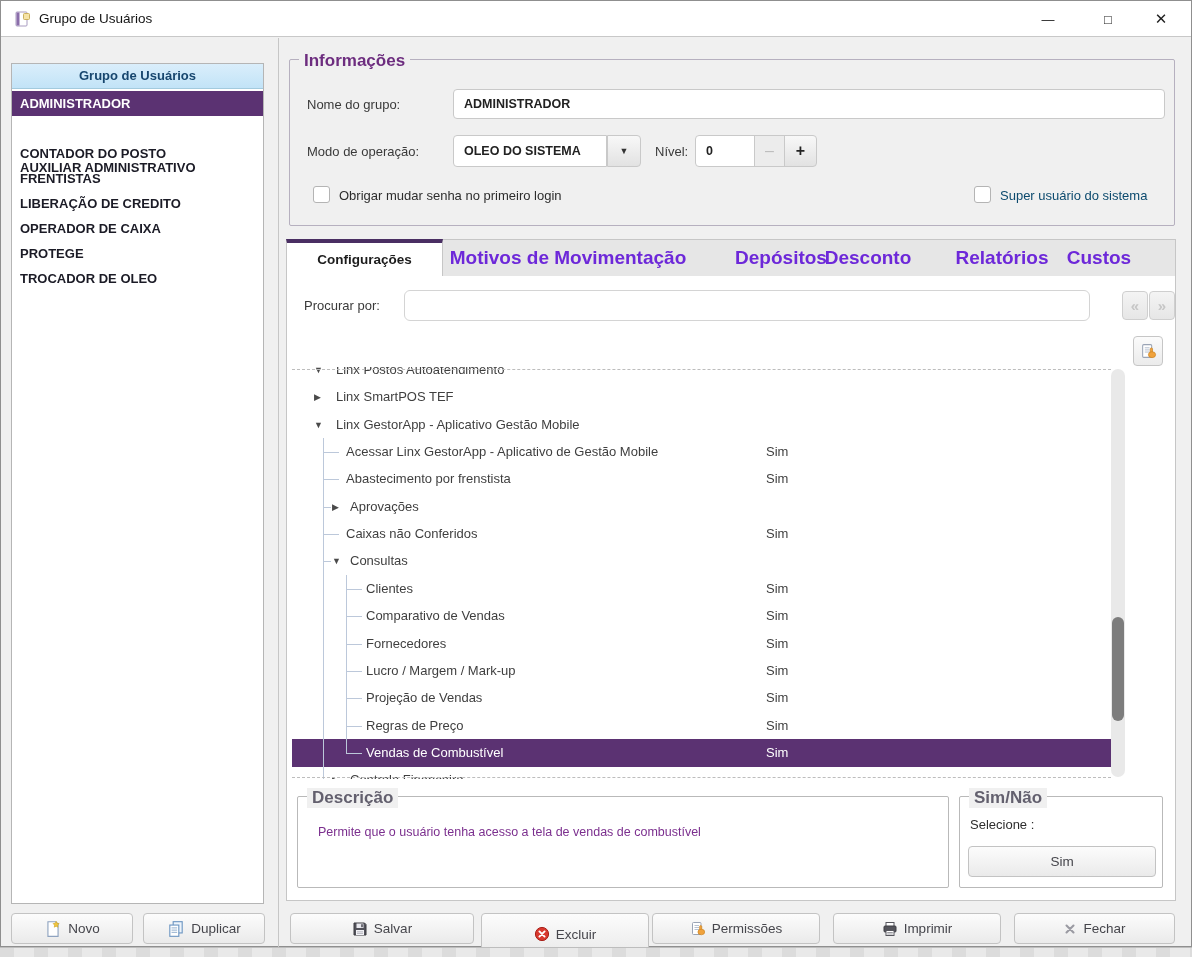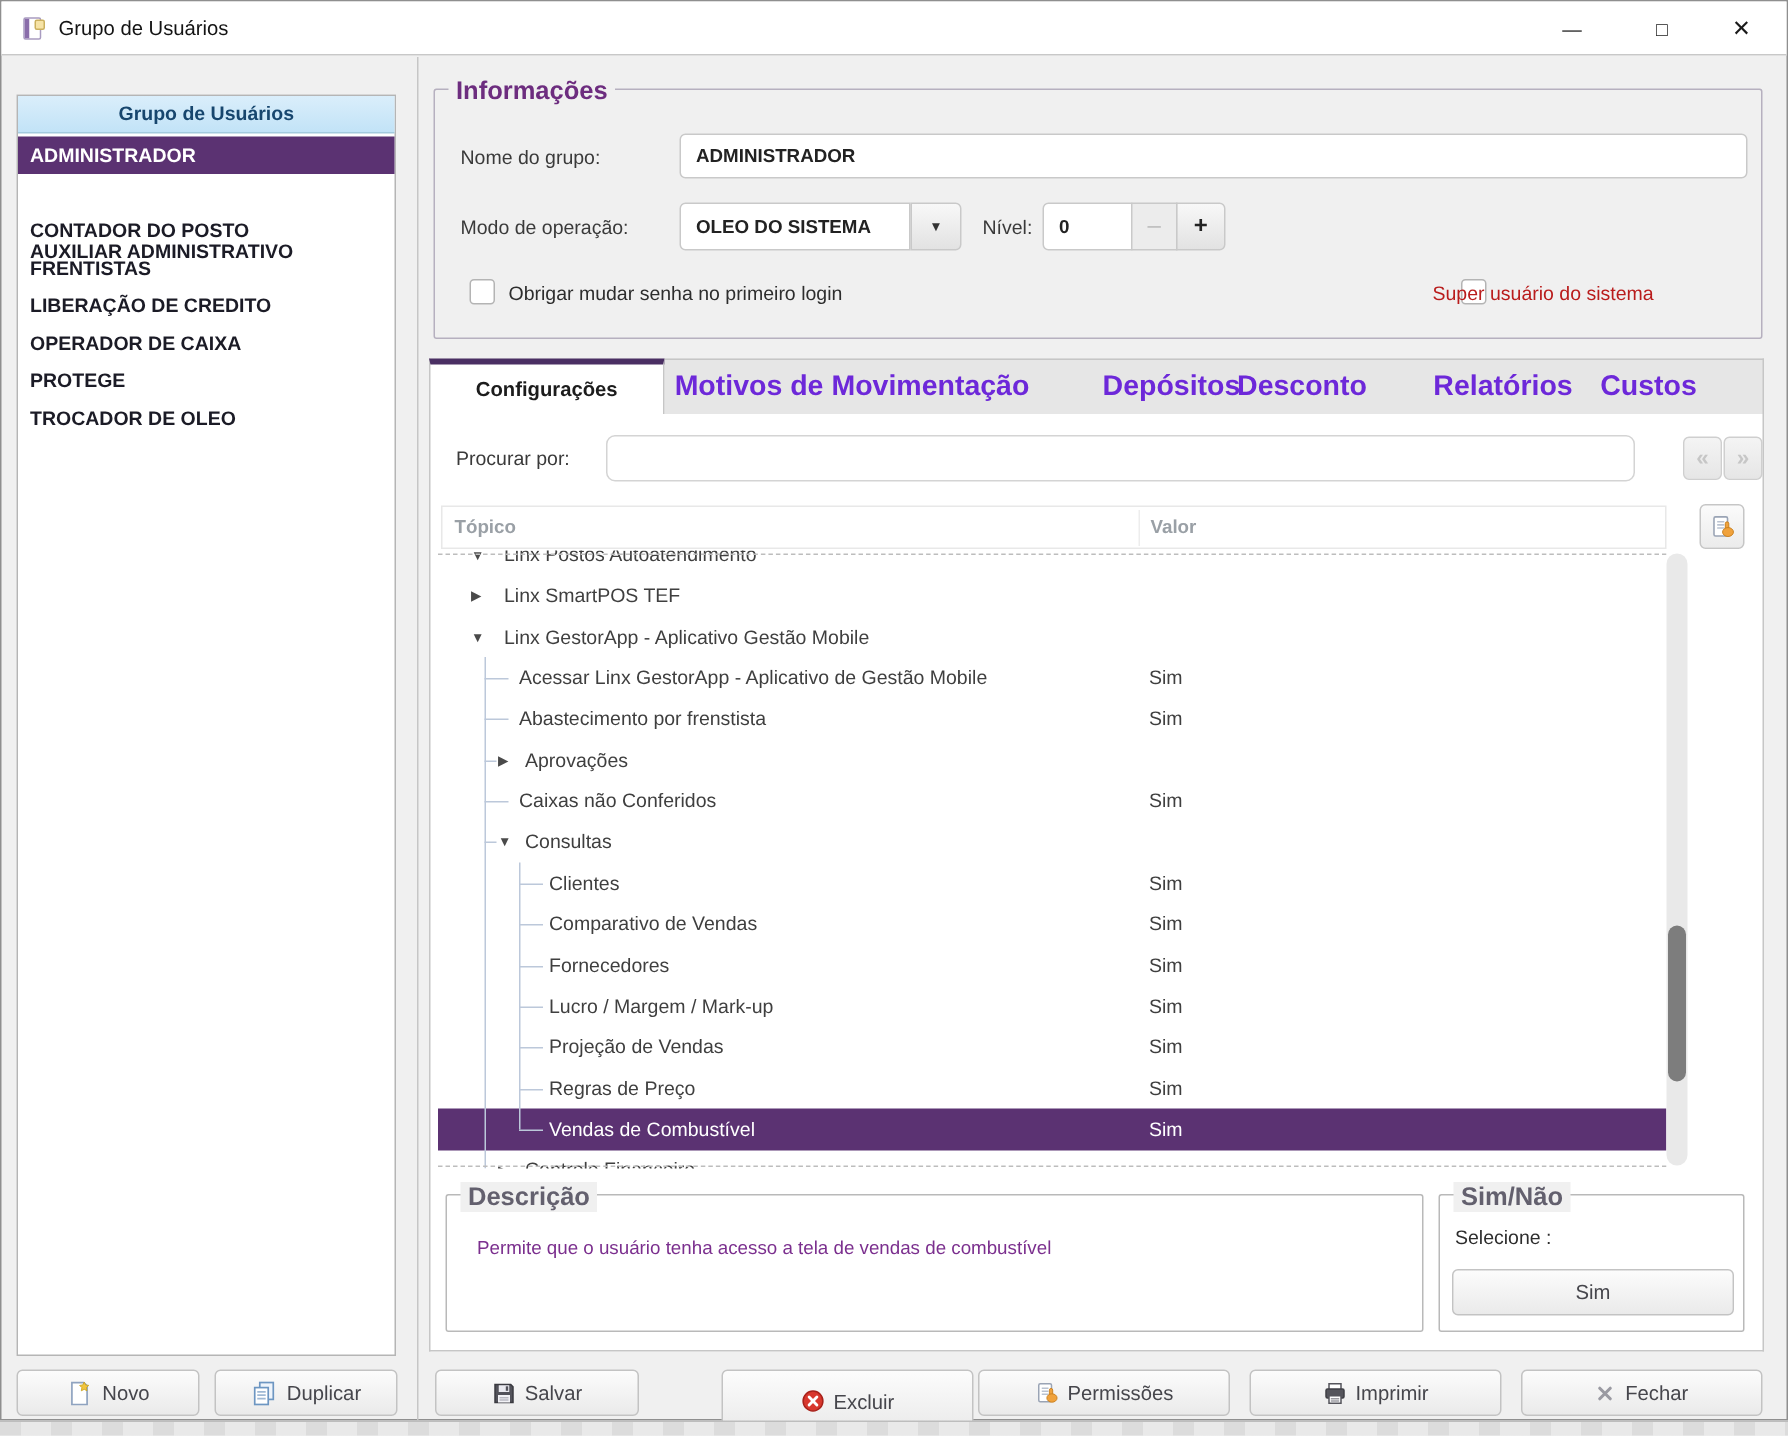--- a/index.html
+++ b/index.html
@@ -133,21 +133,21 @@
   <div id="combo-arrow-btn">
       <span>▼</span>
     </div>
   <span class="lab" style="left:654px; top:143px;">Nível:</span>
   <div class="field" style="left:694px; top:134px; width:60px; height:32px; border-radius:4px 0 0 4px;">0</div>
   <div class="stepseg" style="left:753px; width:31px; background:#ececec; color:#bdbdbd;">–</div>
   <div class="stepseg" style="left:783px; width:33px; background:linear-gradient(#f8f8f8,#e2e2e2); color:#222; font-weight:bold; border-radius:0 4px 4px 0;">+</div>
   <span class="checkbox" style="left:312px; top:185px;"></span>
   <span class="lab" style="left:338px; top:187px; color:#2d2d2d;">Obrigar mudar senha no primeiro login</span>
   <span class="checkbox" style="left:973px; top:185px;"></span>
-  <span class="lab" style="left:954px; top:187px; color:#b91c1c;">Super usuário do sistema</span>
+  <span class="lab" style="left:999px; top:187px; color:#0c4a6e;">Super usuário do sistema</span>
 
   <div id="tabbar">
     <div id="tab-active">Configurações</div>
     <div id="inactive-tabs">
         <span class="tab-inactive" style="left: 281px;">Motivos de Movimentação</span>
         <span class="tab-inactive" style="left: 494px;">Depósitos</span>
         <span class="tab-inactive" style="left: 581px;">Desconto</span>
         <span class="tab-inactive" style="left: 715px;">Relatórios</span>
         <span class="tab-inactive" style="left: 812px;">Custos</span>
       </div>
@@ -156,25 +156,20 @@
   <div id="content-panel"></div>
   <span class="lab" style="left:303px; top:297px;">Procurar por:</span>
   <input class="fieldinput" style="left: 403px; top: 289px; width: 686px; height: 31px; border-radius: 6px; border-color: rgb(212, 212, 212); font-weight: normal;" value="">
   <div class="navbtn" style="left:1121px;">
       <span>«</span>
     </div>
   <div class="navbtn" style="left:1148px;">
       <span>»</span>
     </div>
 
-  <div id="tree-header">
-    <span class="th" style="left:8px;">Tópico</span>
-    <span class="th" style="left:472px;">Valor</span>
-    <span id="col-sep"></span>
-  </div>
   <div id="hand-btn">
     <span>
       <svg width="17" height="17" viewBox="0 0 16 16">
           <rect x="2.5" y="1.5" width="8.5" height="12" rx="1" fill="#fff" stroke="#9aa4b5"></rect>
           <line x1="4.5" y1="4.5" x2="9" y2="4.5" stroke="#b9c2d0"></line>
           <line x1="4.5" y1="6.5" x2="9" y2="6.5" stroke="#b9c2d0"></line>
           <line x1="4.5" y1="8.5" x2="9" y2="8.5" stroke="#b9c2d0"></line>
           <rect x="9.6" y="4.6" width="2.2" height="5.5" rx="1.1" fill="#f0a23c" stroke="#c87f1d" stroke-width="0.6"></rect>
           <ellipse cx="11.3" cy="11" rx="3.4" ry="2.8" fill="#f0a23c" stroke="#c87f1d" stroke-width="0.6"></ellipse>
         </svg>
@@ -272,21 +267,21 @@
     <span id="desc-text">Permite que o usuário tenha acesso a tela de vendas de combustível</span>
   </div>
 
   <div id="simnao-box" class="groupbox">
     <span id="simnao-legend" class="legend">Sim/Não</span>
     <span class="lab" style="left:10px; top:20px; color:#2d2d2d;">Selecione :</span>
     <div class="btn" style="left:8px; top:49px; width:188px; height:31px;">Sim</div>
   </div>
 
   <div id="right-footer">
-      <div class="btn" style="left: 289px; top: 912px; width: 136px; height: 31px;">
+      <div class="btn" style="left: 289px; top: 912px; width: 184px; height: 31px;">
         <span>
           <svg width="16" height="16" viewBox="0 0 16 16">
             <path d="M2 2h10.5L14 3.5V14H2z" fill="#52525a" stroke="#3a3a40"></path>
             <rect x="4.5" y="2.5" width="7" height="4.5" fill="#e9e9ef"></rect>
             <rect x="9.2" y="3.2" width="1.6" height="3" fill="#52525a"></rect>
             <rect x="4" y="9" width="8" height="5" fill="#f2f2f6"></rect>
             <line x1="5" y1="10.8" x2="11" y2="10.8" stroke="#b9b9c2"></line>
             <line x1="5" y1="12.4" x2="11" y2="12.4" stroke="#b9b9c2"></line>
           </svg>
         </span>

